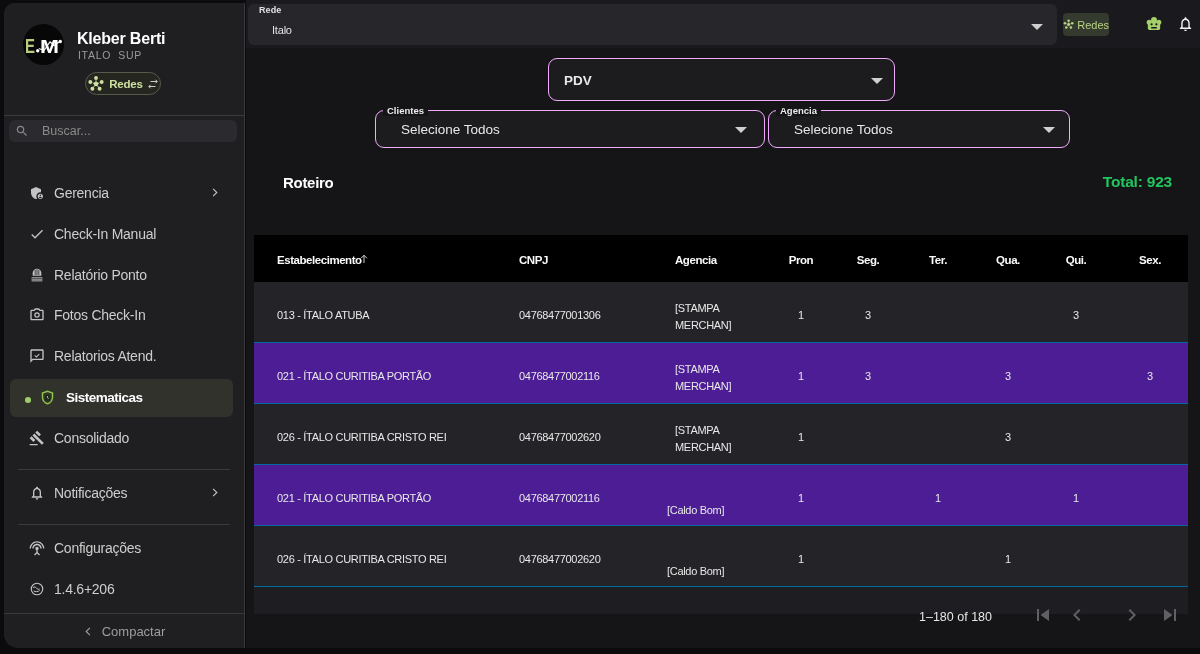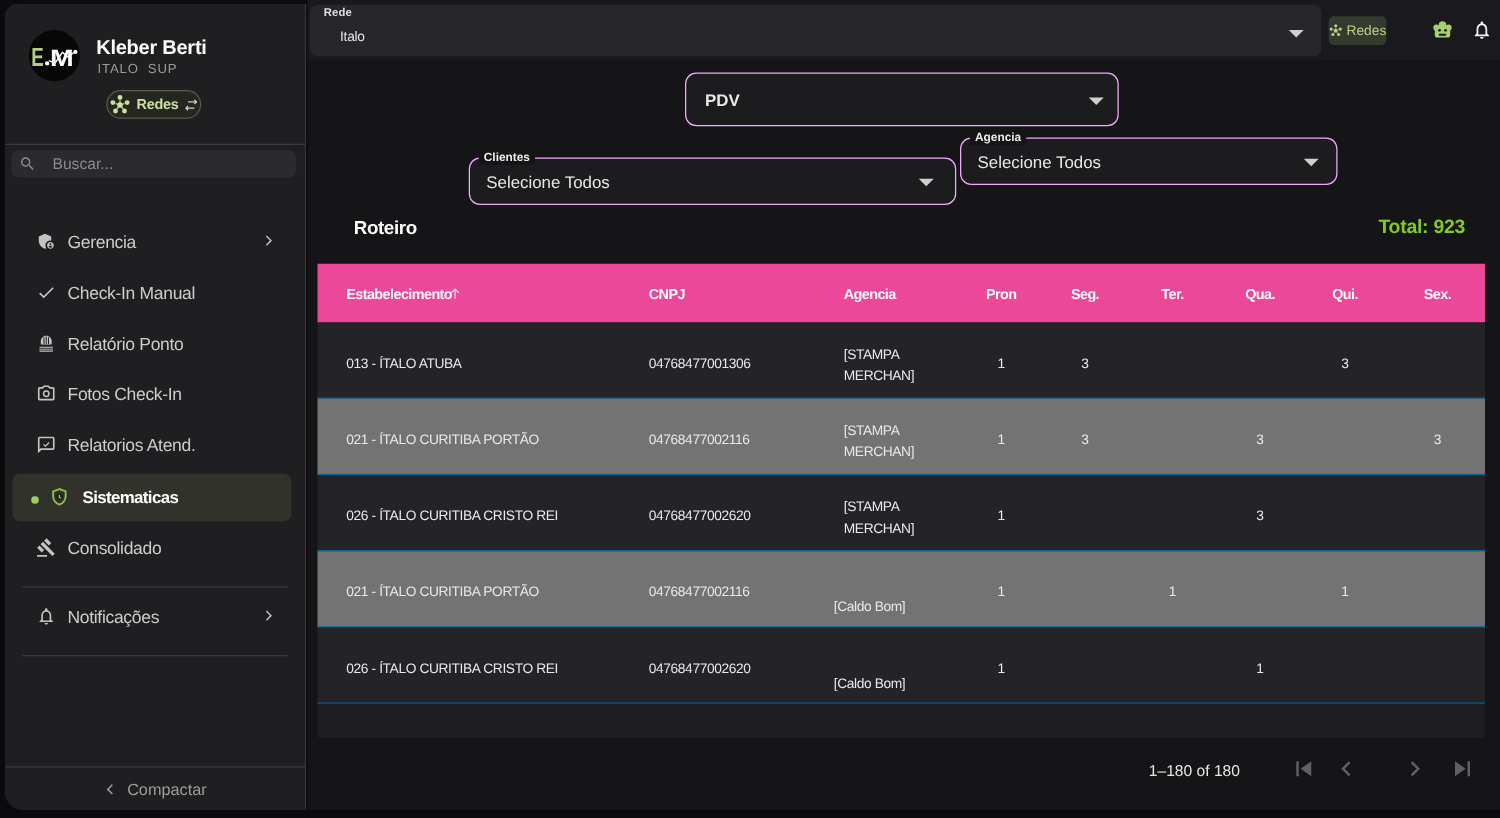--- a/index.html
+++ b/index.html
@@ -57,33 +57,33 @@
 
   #redes-chip { position:absolute; left:817px; top:13px; width:46px; height:23px;
     background:#343a2d; border-radius:4px; display:flex; align-items:center;
     justify-content:center; gap:3px; }
   #redes-chip span { color:#b9d286; font-size:11px; }
 
   
   .fsel { position:absolute; background:#1c1c1f; border:1px solid #f0abfc; border-radius:9px; }
   .fsel .flabel { position:absolute; left:7px; top:-6px; font-size:9.5px; font-weight:bold;
     color:#ececec; background:#151518; padding:0 4px; }
-  .fsel .fval { position:absolute; left:13px; top:11px; font-size:13.5px; color:#e8e8e8; }
+  .fsel .fval { position:absolute; left:25px; top:11px; font-size:13.5px; color:#e8e8e8; }
   .fsel .farr { position:absolute; top:16px; }
 
   #roteiro { position:absolute; left:37px; top:174px; font-size:15px; font-weight:bold; color:#fff; letter-spacing:-0.3px; }
-  #total { position:absolute; right:28px; top:173px; font-size:15.5px; font-weight:bold; color:#84cc16; letter-spacing:-0.2px; }
+  #total { position:absolute; right:28px; top:173px; font-size:15.5px; font-weight:bold; color:#22c55e; letter-spacing:-0.2px; }
 
   
   #table { position:absolute; left:8px; top:211px; width:934px; }
-  #thead { position:relative; width:934px; height:47px; background:#ec4899; }
+  #thead { position:relative; width:934px; height:47px; background:#000000;margin-top:24px; }
   #thead .hc { position:absolute; top:19px; font-size:11.5px; font-weight:bold; color:#fafafa; letter-spacing:-0.45px; }
   .trow { position:relative; width:934px; height:61px; border-bottom:1px solid #0369a1; }
   .trow.odd { background:#232328; }
-  .trow.even { background:#737373; }
+  .trow.even { background:#4c1d95; }
   .cell { position:absolute; font-size:11px; letter-spacing:-0.3px; color:#e8e8e8; top:27px; }
   .c-est { left:23px; }
   .c-cnpj { left:265px; }
   .c-ag { left:421px; width:78px; top:18px; line-height:17px; }
   .c-ag1 { left:413px; width:120px; line-height:normal;margin-top:12px; }
   .c-d { width:40px; text-align:center; }
   #tfoot { position:relative; width:934px; height:27px; background:#1e1e22; }
 
   #pagination { position:absolute; top:603px; left:8px; width:934px; height:26px; }
   #pg-text { position:absolute; right:196px; top:7px; font-size:12.5px; color:#e6e6e6; }
@@ -216,21 +216,40 @@
       <span class="lbl">Notificações</span>
       <span class="chev">
         <svg width="11" height="11" viewBox="0 0 24 24" fill="none" stroke="#bdbdbd" stroke-width="2.6">
             <path d="M9 4l8 8-8 8"></path>
           </svg>
       </span>
     </div>
 
     <div class="sb-divider" style="top:521px;"></div>
 
-
+    <div class="mi" style="top:525px;">
+      <span class="ic">
+        <svg width="17" height="17" viewBox="0 0 24 24" fill="#c3c3c3">
+          <path d="M12 5c-3.87 0-7 3.13-7 7h2c0-2.76 2.24-5 5-5s5 2.24 5 5h2c0-3.87-3.13-7-7-7z"></path>
+          <path d="M13 14.29c.88-.39 1.5-1.26 1.5-2.29 0-1.38-1.12-2.5-2.5-2.5S9.5 10.62 9.5 12c0 1.02.62 1.9 1.5 2.29v3.3L7.59 21 9 22.41l3-3 3 3L16.41 21 13 17.59v-3.3z"></path>
+          <path d="M12 1C5.93 1 1 5.93 1 12h2c0-4.97 4.03-9 9-9s9 4.03 9 9h2c0-6.07-4.93-11-11-11z"></path>
+        </svg>
+      </span>
+      <span class="lbl">Configurações</span>
+    </div>
+
+    <div class="mi" style="top:566px;">
+      <span class="ic">
+        <svg width="16" height="16" viewBox="0 0 24 24" fill="none" stroke="#c3c3c3" stroke-width="1.7">
+          <circle cx="12" cy="12" r="8.6"></circle>
+          <path d="M6 10c2-2 4-1 5 .5s3 2.5 5 1.5M7 15c2 1.5 7 1.5 9-1" stroke-width="1.5"></path>
+        </svg>
+      </span>
+      <span class="lbl">1.4.6+206</span>
+    </div>
 
     <div class="sb-divider" style="top:610px;left:0;right:0;"></div>
     <div id="compactar">
       <svg width="11" height="11" viewBox="0 0 24 24" fill="none" stroke="#9d9d9d" stroke-width="2.6">
           <path d="M15 4l-8 8 8 8"></path>
         </svg>
       <span>Compactar</span>
     </div>
   </div>
   <div id="main">
@@ -263,21 +282,21 @@
       </svg>
       <svg id="bell" style="position:absolute;left:931px;top:15px" width="17" height="18" viewBox="0 0 24 24" fill="#f2f2f2">
         <path d="M12 22c1.1 0 2-.9 2-2h-4c0 1.1.9 2 2 2zm6-6v-5c0-3.07-1.63-5.64-4.5-6.32V4c0-.83-.67-1.5-1.5-1.5s-1.5.67-1.5 1.5v.68C7.64 5.36 6 7.92 6 11v5l-2 2v1h16v-1l-2-2zm-2 1H8v-6c0-2.48 1.51-4.5 4-4.5s4 2.02 4 4.5v6z"></path>
       </svg>
     </div>
 
     <div class="fsel" style="left:302px; top:58px; width:347px; height:43px;">
       <span class="fval" style="font-weight:bold; left:15px; top:14px;">PDV</span>
       <div class="dd-arrow farr" style="left:322px; top:19px;"></div>
     </div>
-    <div class="fsel" style="left:129px; top:110px; width:390px; height:38px;margin-top:16px;">
+    <div class="fsel" style="left:129px; top:110px; width:390px; height:38px;">
       <span class="flabel">Clientes</span>
       <span class="fval">Selecione Todos</span>
       <div class="dd-arrow farr" style="left:359px;"></div>
     </div>
     <div class="fsel" style="left:522px; top:110px; width:302px; height:38px;">
       <span class="flabel">Agencia</span>
       <span class="fval">Selecione Todos</span>
       <div class="dd-arrow farr" style="left:274px;"></div>
     </div>
 

